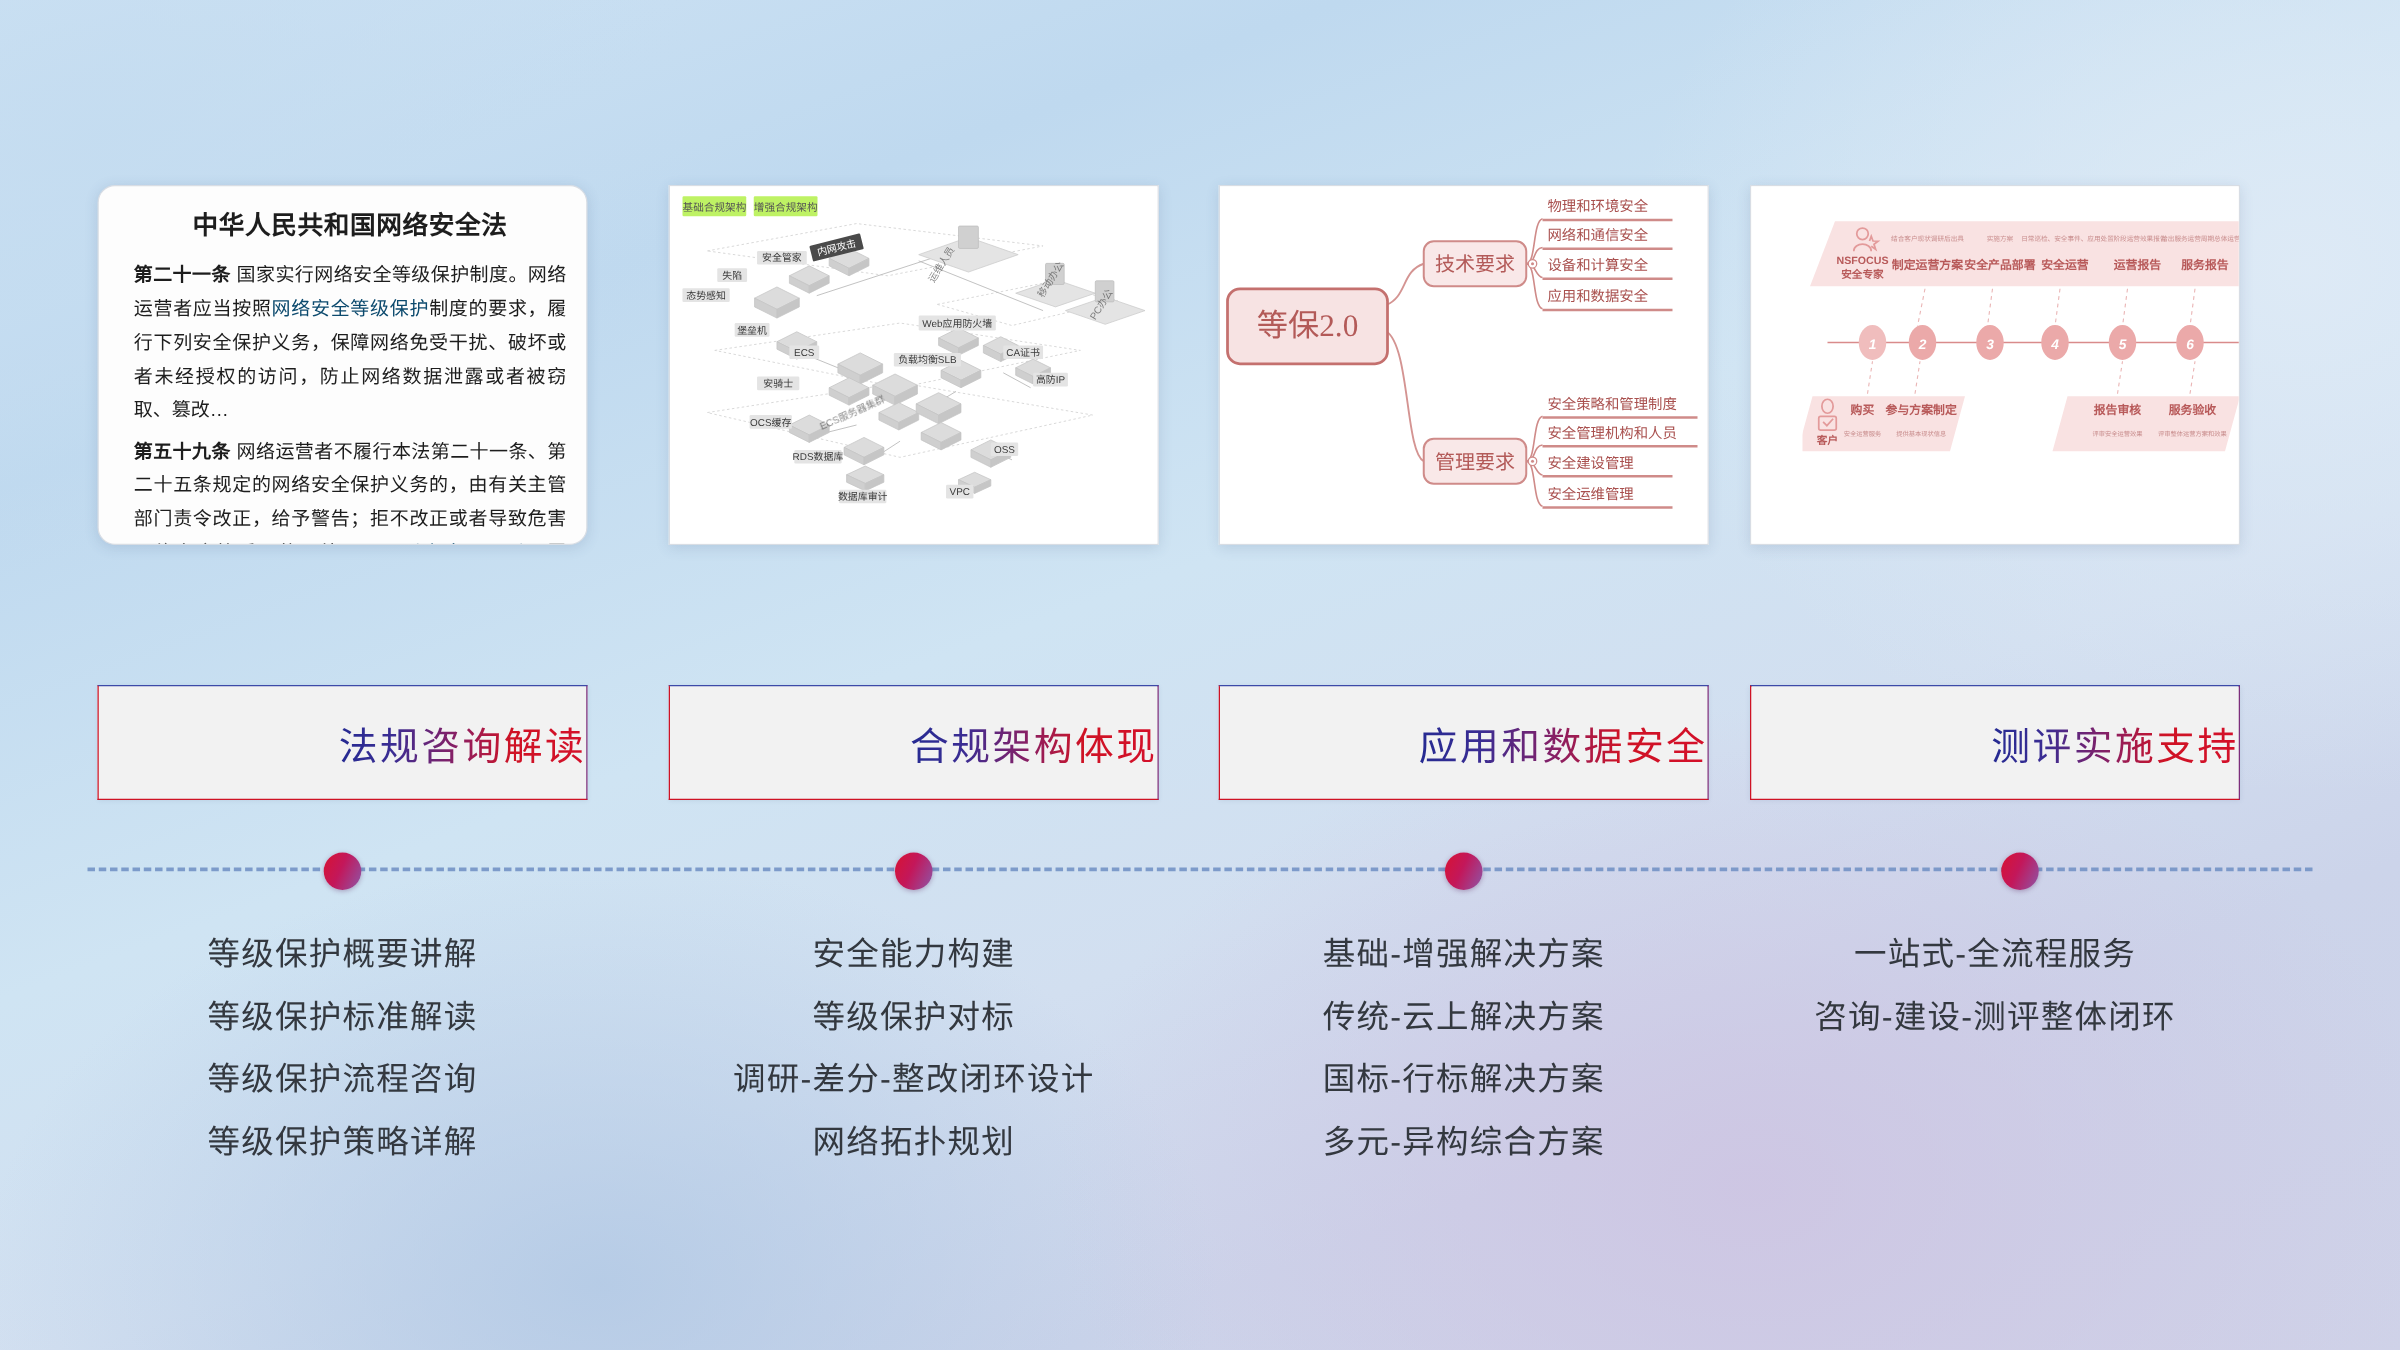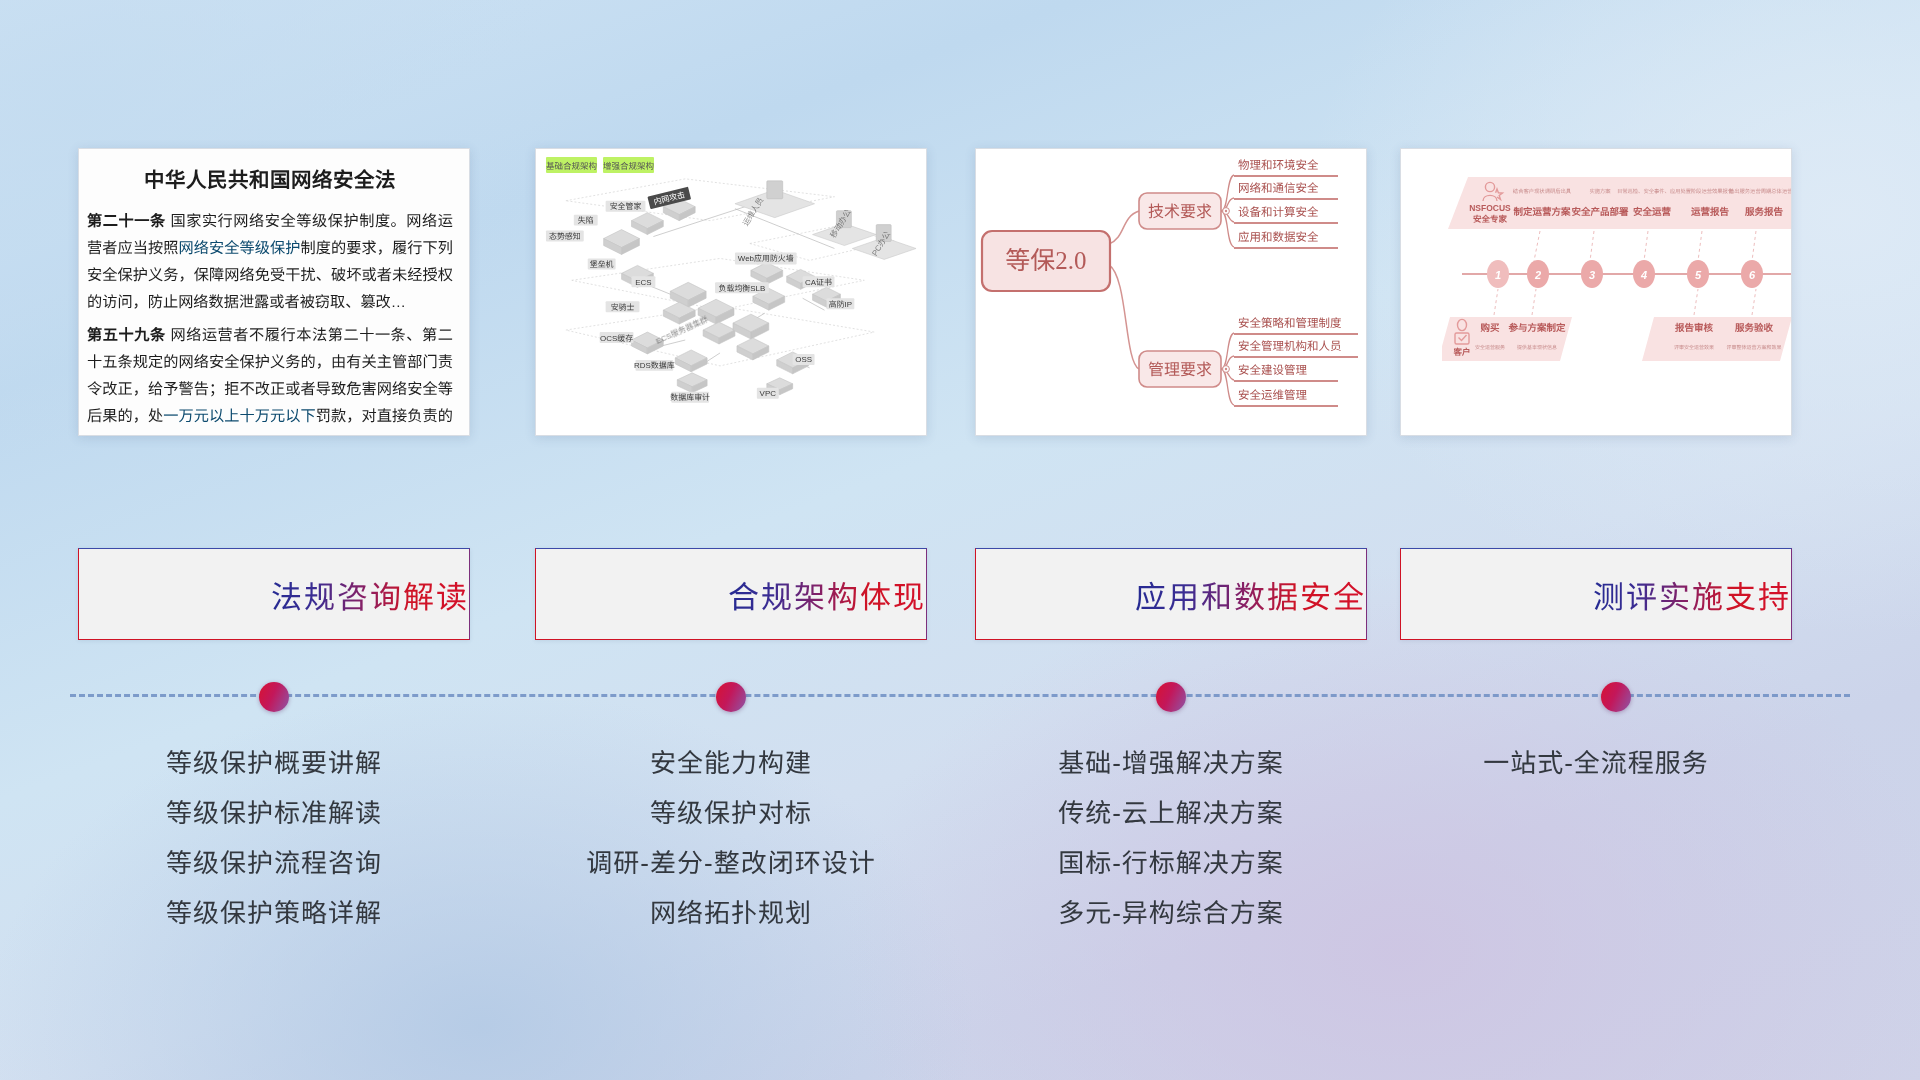--- a/index.html
+++ b/index.html
@@ -42,21 +42,21 @@
     border: 1px solid #d8dde4;
     box-shadow: 0 2px 10px rgba(60,90,130,0.16);
     overflow: hidden;
   }
   .card.c1 { left: 78px; }
   .card.c2 { left: 535px; }
   .card.c3 { left: 975px; }
   .card.c4 { left: 1400px; }
 
   
-  .law-card { padding: 14px 16px 10px 8px; }
+  .law-card { padding: 14px 16px 10px 28px; border-radius: 14px; }
   .law-title {
     text-align: center;
     font-size: 20.5px;
     font-weight: bold;
     color: #1d1d1d;
     letter-spacing: 0.5px;
     margin-bottom: 14px;
   }
   .law-p {
     font-size: 15.2px;
@@ -544,16 +544,17 @@
       <div class="bul-item">网络拓扑规划</div>
     </div>
     <div class="bul-col b3">
       <div class="bul-item">基础-增强解决方案</div>
       <div class="bul-item">传统-云上解决方案</div>
       <div class="bul-item">国标-行标解决方案</div>
       <div class="bul-item">多元-异构综合方案</div>
     </div>
     <div class="bul-col b4">
       <div class="bul-item">一站式-全流程服务</div>
+      <div class="bul-item">咨询-建设-测评整体闭环</div>
     </div>
   </div>
 
 </div>
 
 </body></html>

